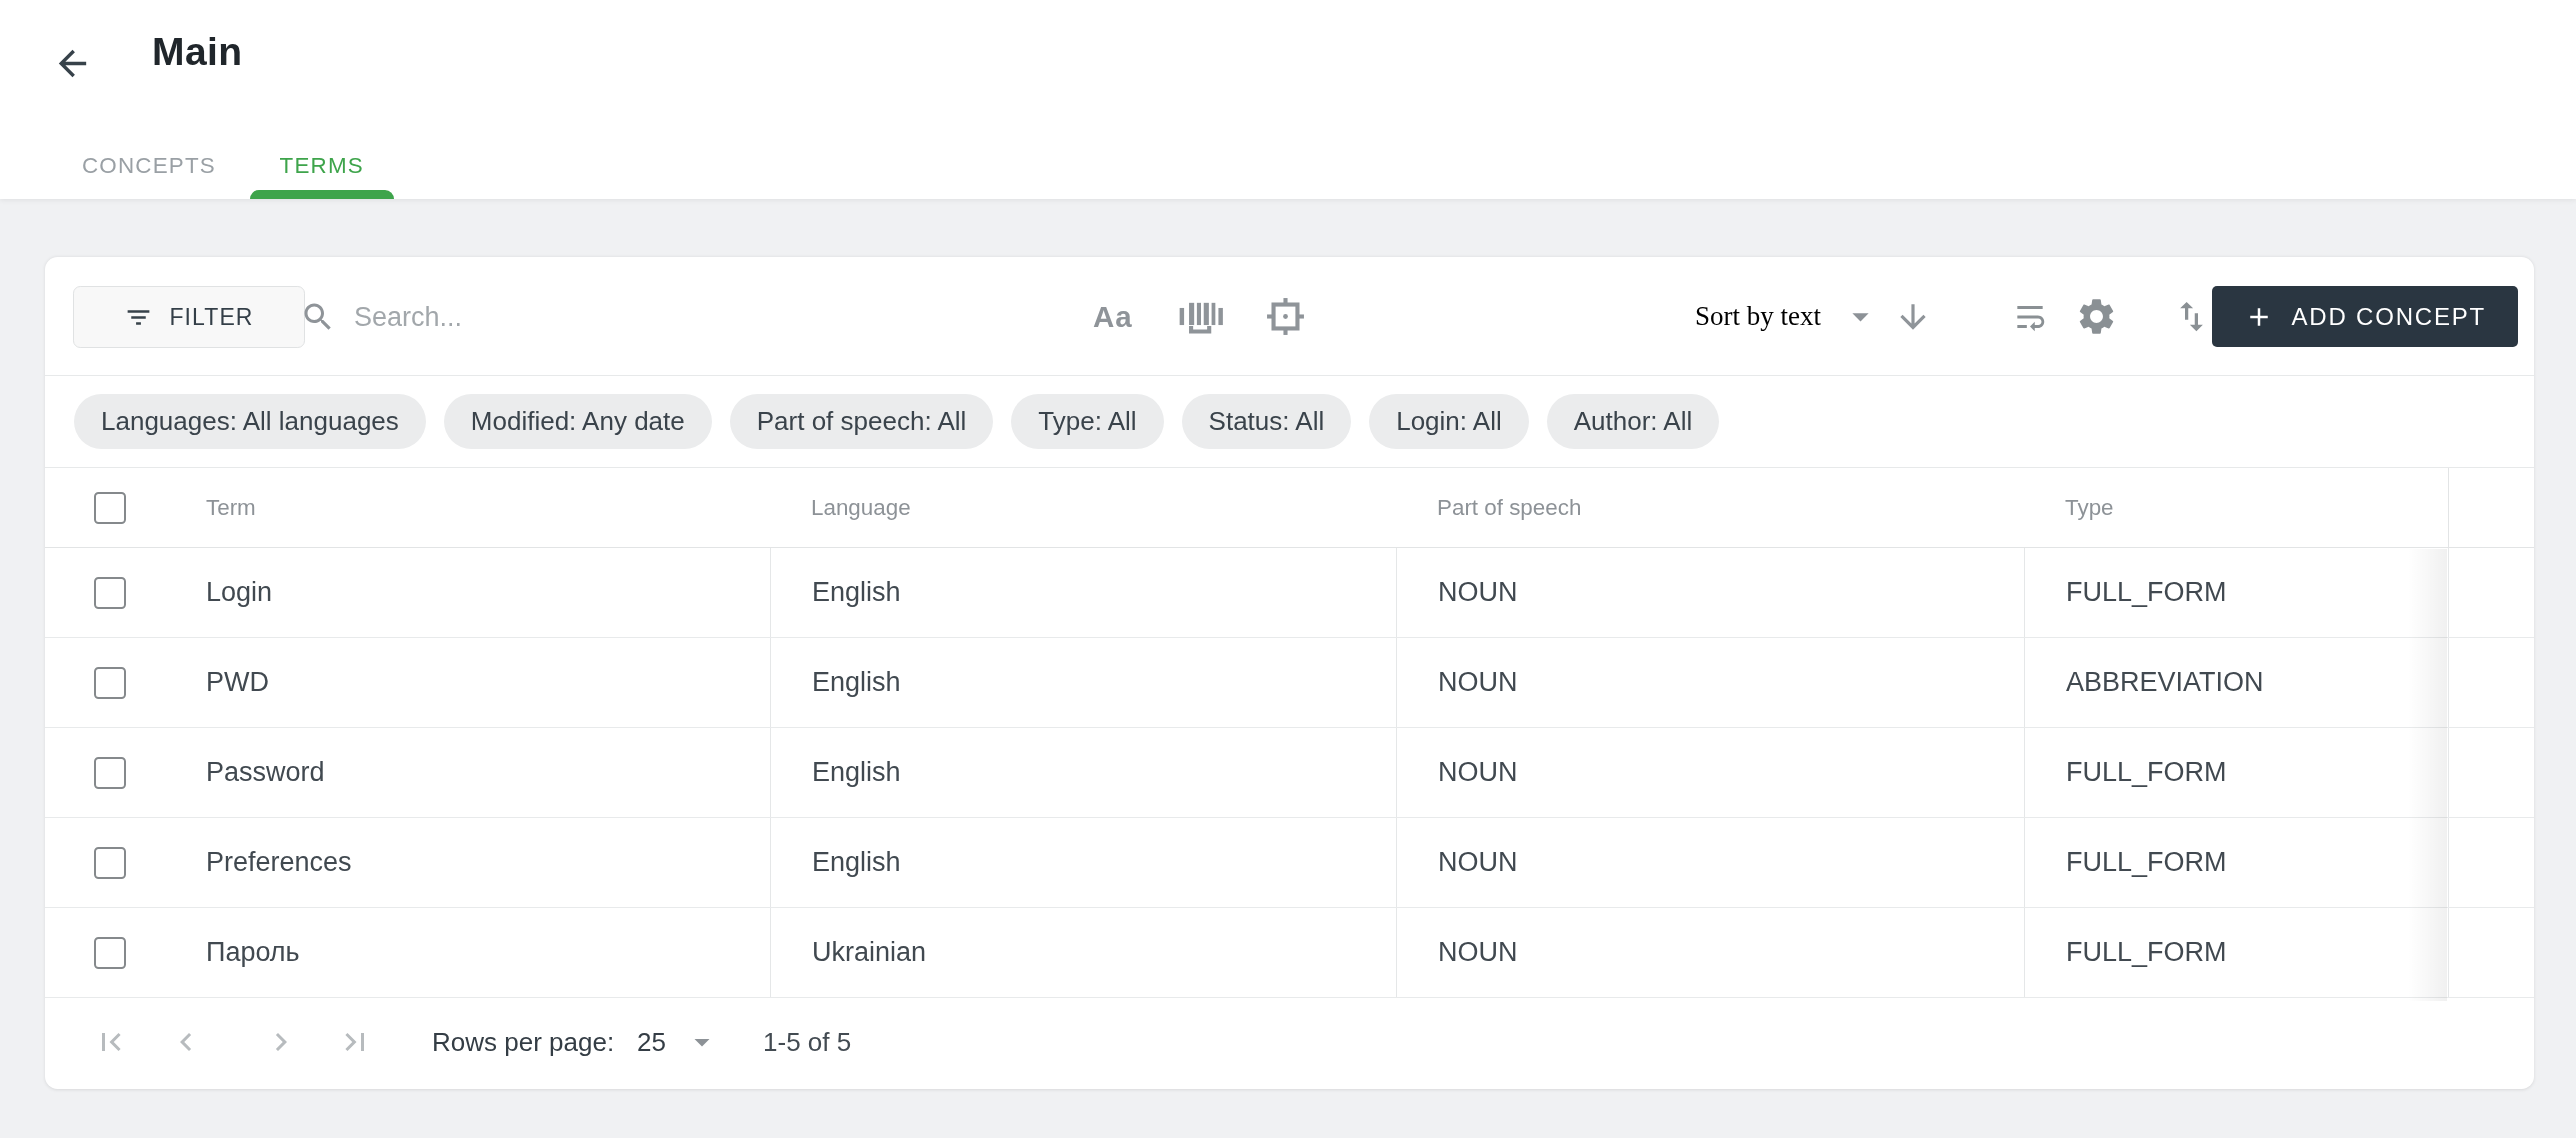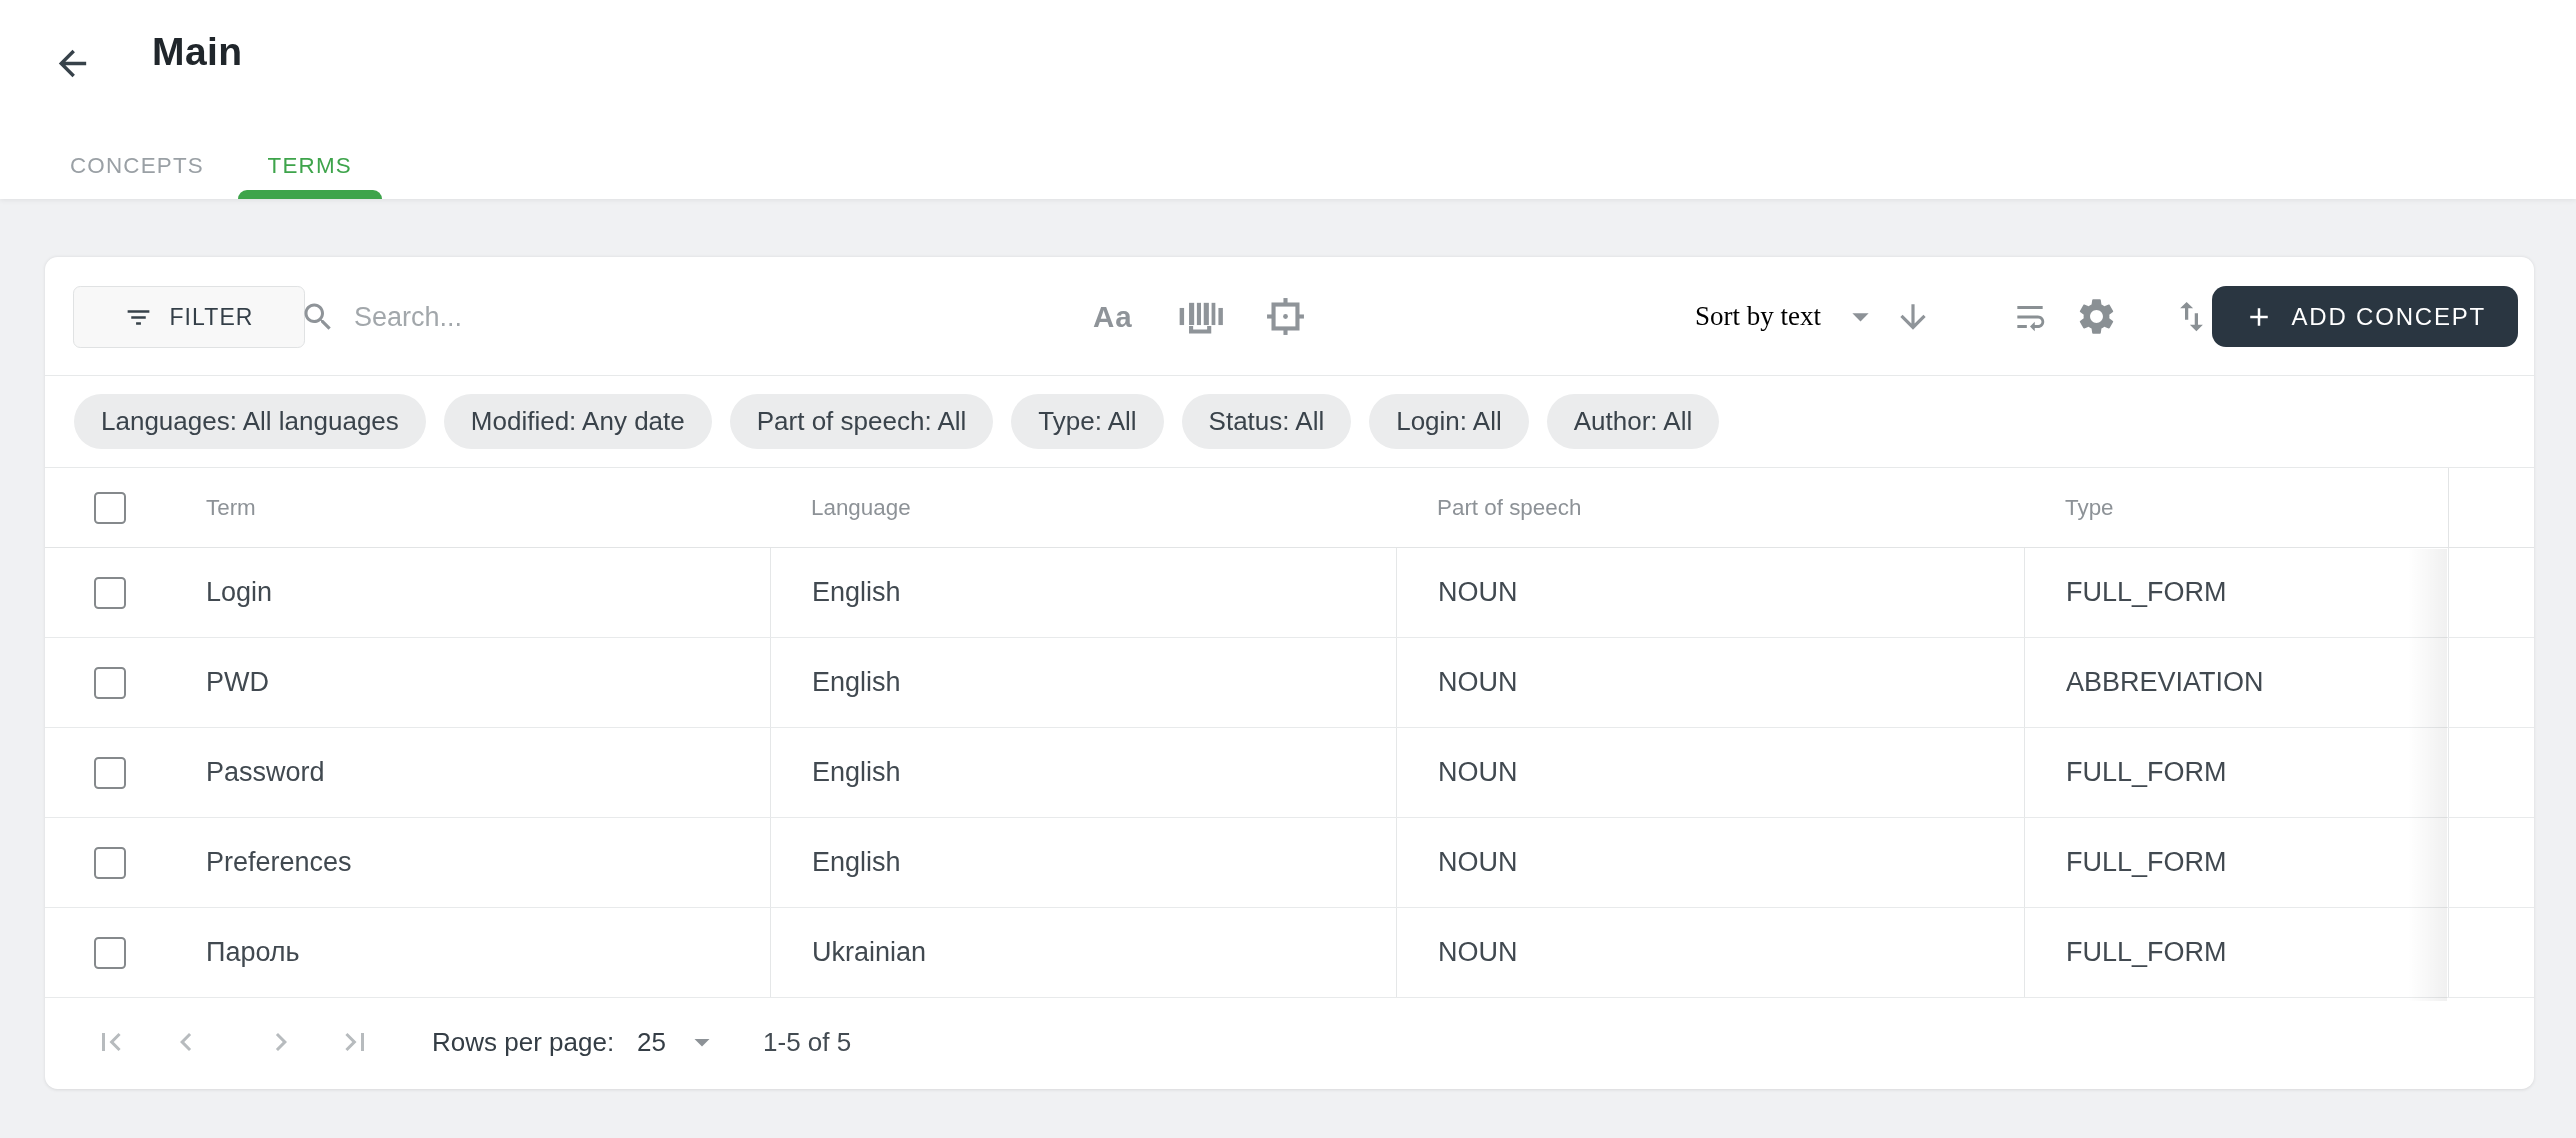--- a/index.html
+++ b/index.html
@@ -22,21 +22,21 @@
   }
   .back-btn {
     position:absolute; left:52px; top:43px; width:41px; height:41px;
     color:#37424a; cursor:pointer;
   }
   .page-title {
     position:absolute; left:152px; top:30px;
     font-size:39px; font-weight:700; color:#20262b; letter-spacing:0.4px;
   }
   .tabs {
-    position:absolute; left:40px; bottom:0; display:flex;
+    position:absolute; left:52px; bottom:0; display:flex;
   }
   .tab {
     position:relative; height:66px; display:flex; align-items:center;
     padding:0 30px; cursor:pointer;
     font-size:22.4px; font-weight:500; letter-spacing:1.2px;
     color:#9aa0a5;
   }
   .tab + .tab { margin-left:3.6px; }
   .tab.active { color:#3EA44B; }
   .tab.active .tab-underline {
@@ -91,21 +91,21 @@
   .sort-dir svg { width:38px; height:38px; }
 
   .tool-ic { position:absolute; top:0; height:119px; display:flex; align-items:center; color:#8a9094; cursor:pointer; }
   .ic-wrap   { left:1966px; } .ic-wrap svg   { width:38px; height:38px; }
   .ic-gear   { left:2030px; } .ic-gear svg   { width:43px; height:43px; }
   .ic-updown { left:2127px; } .ic-updown svg { width:39px; height:39px; }
 
   .add-btn {
     position:absolute; right:16px; top:29px; height:61px;
     display:flex; align-items:center; gap:18px; padding:0 32px;
-    background:#2A3641; border:none; border-radius:14px; cursor:pointer;
+    background:#2A3641; border:none; border-radius:5px; cursor:pointer;
   }
   .add-btn .plus { width:30px; height:30px; color:#ffffff; }
   .add-btn .a-label { color:#ffffff; font-size:24px; font-weight:500; letter-spacing:1.8px; font-family:"Liberation Sans", sans-serif; }
 
   
   .chips-row {
     height:92px; border-bottom:0.9px solid #e7e9ea;
     display:flex; align-items:center; gap:18px; padding-left:29px;
   }
   .chip {

